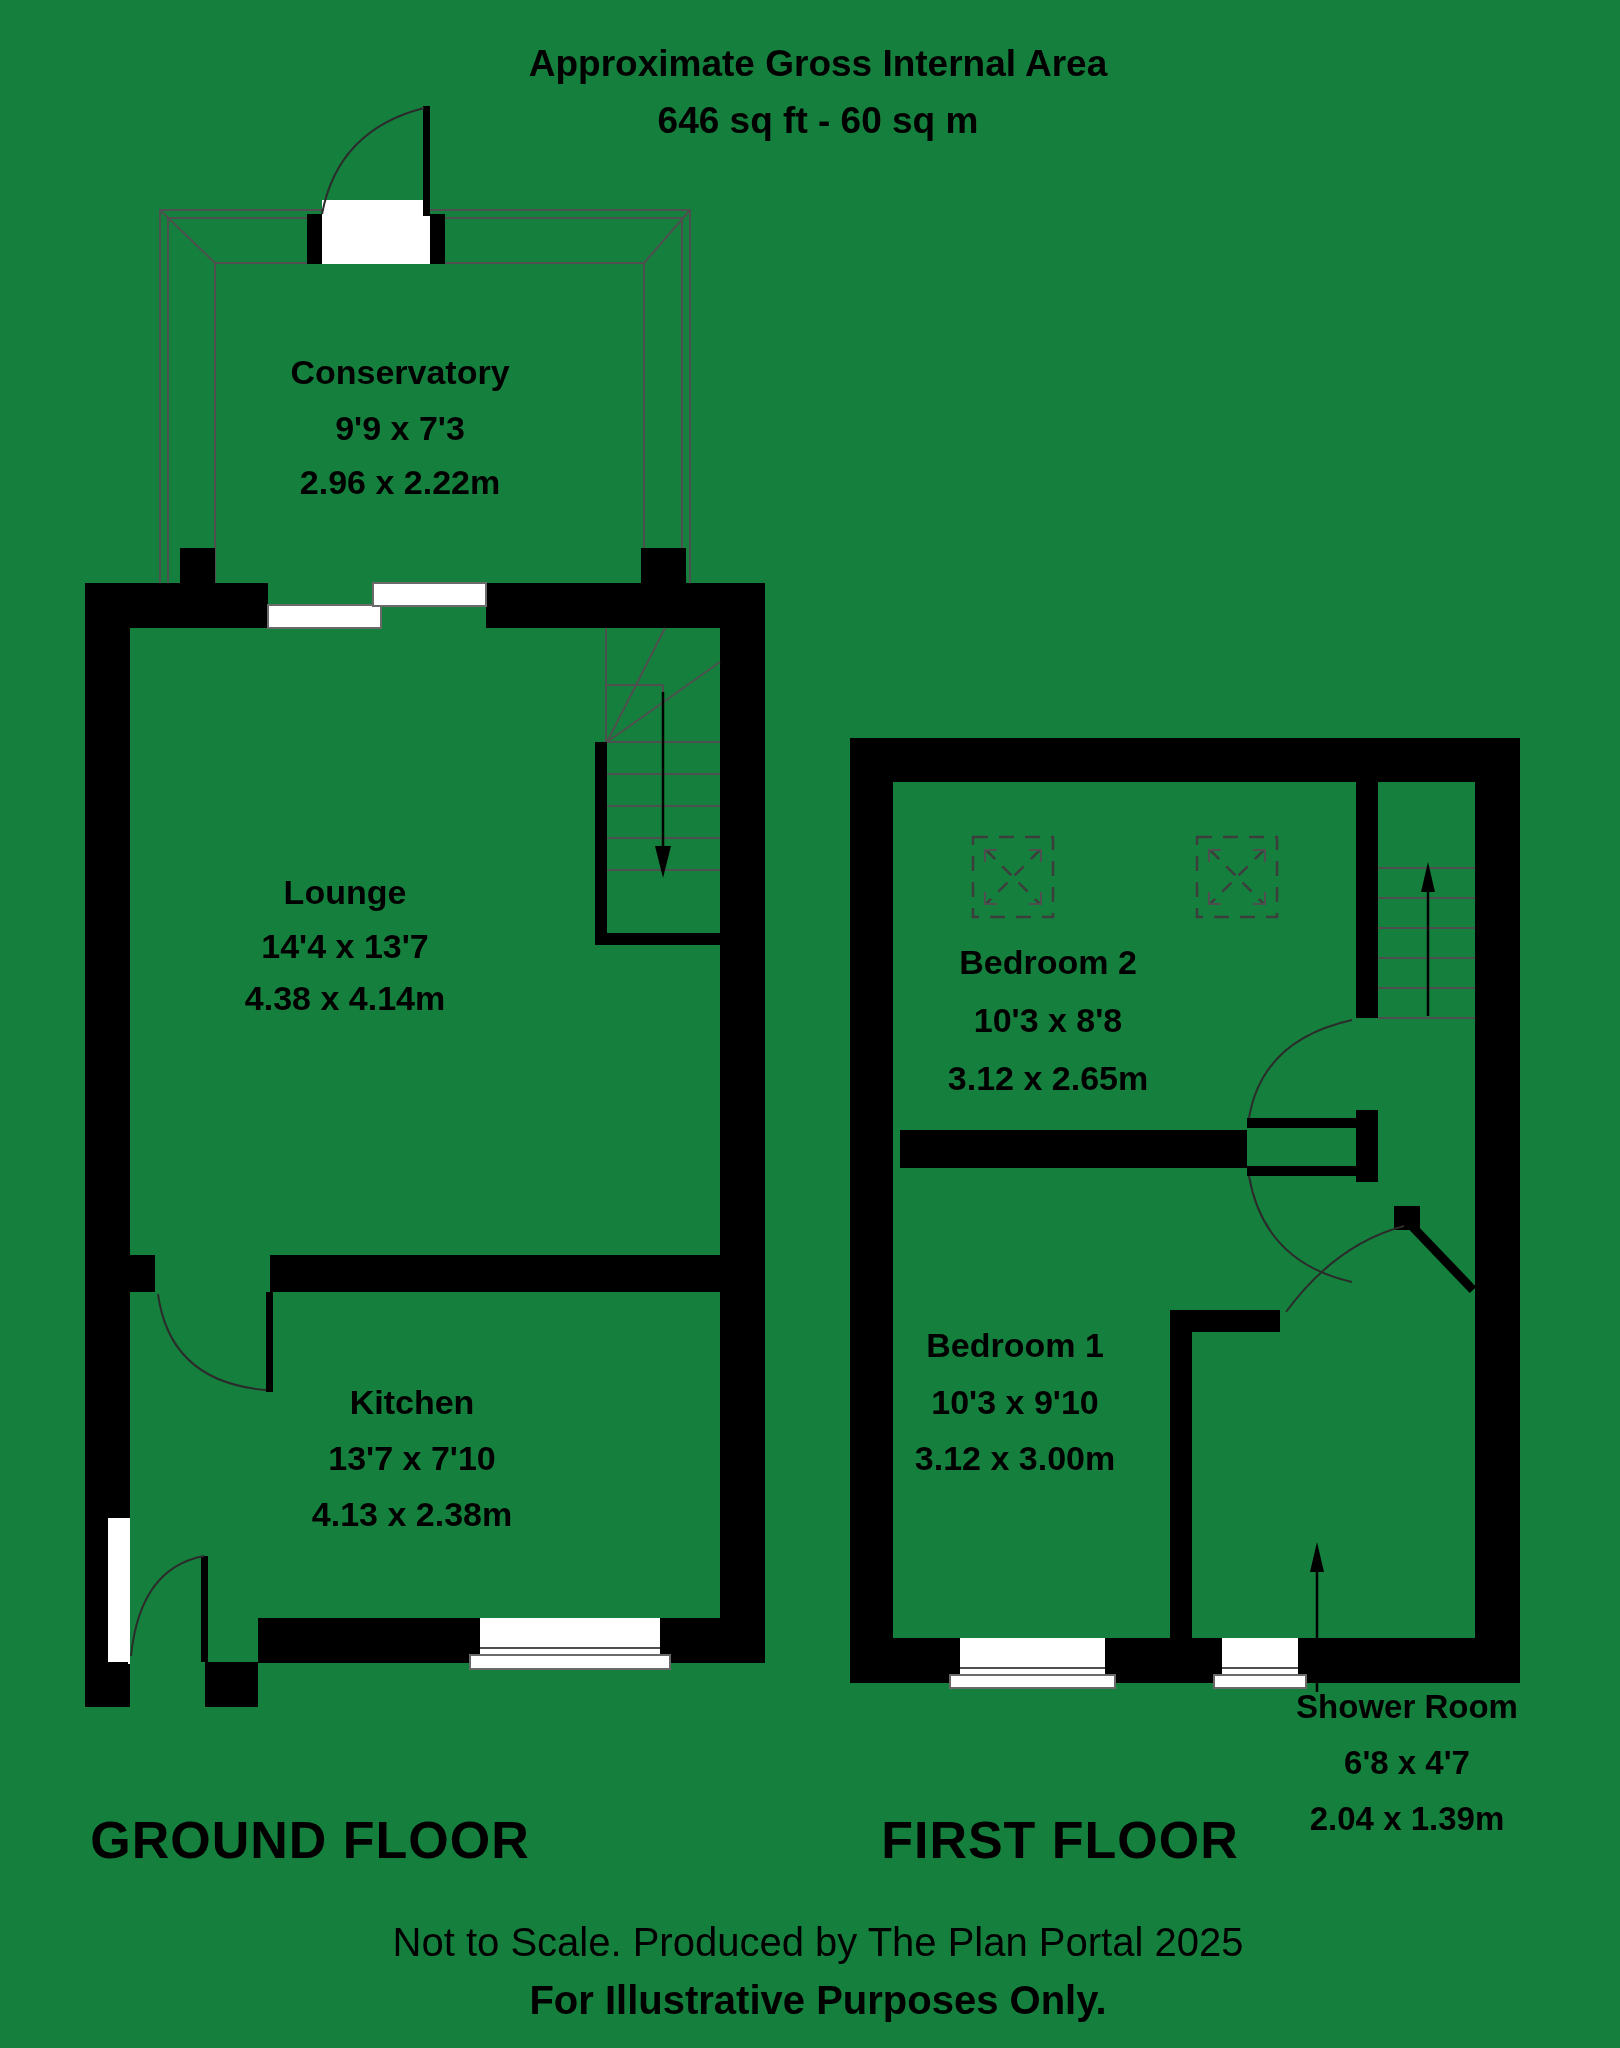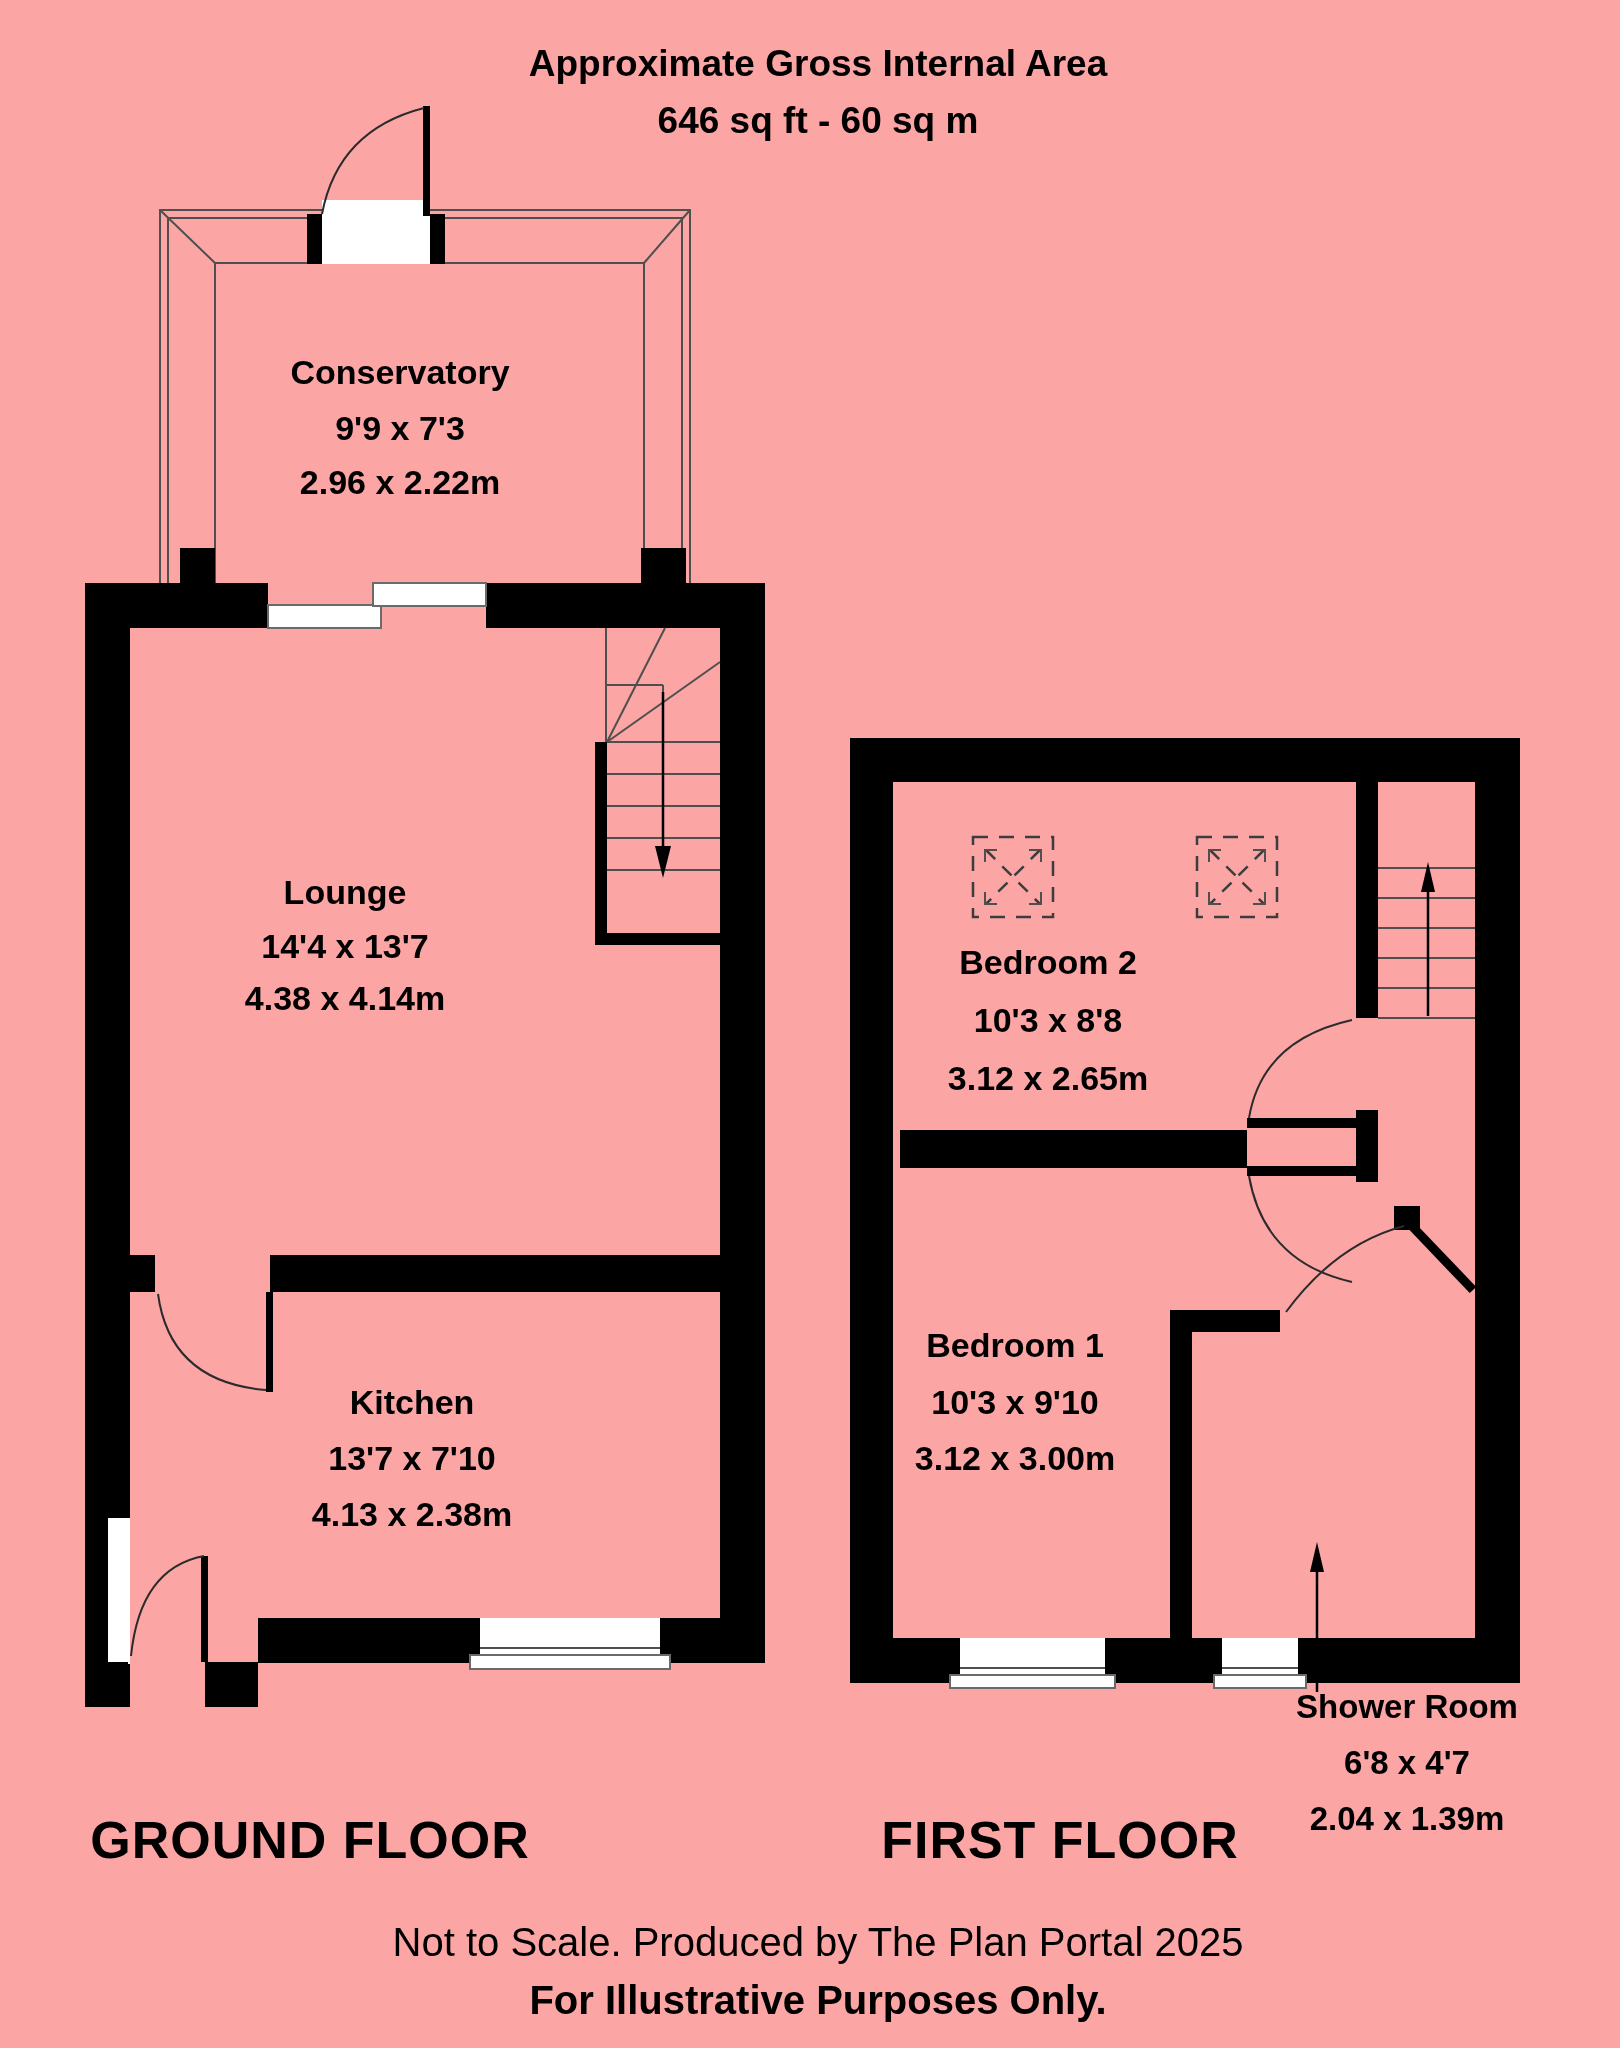--- a/index.html
+++ b/index.html
@@ -1,16 +1,16 @@
 <!DOCTYPE html>
 <html><head>
 <meta charset="utf-8">
 <style>
   html,body{margin:0;padding:0;background:#ffffff;}
-  .page{position:relative;width:1620px;height:2048px;background:#fca5a5;overflow:hidden;}
+  .page{position:relative;width:1620px;height:2048px;background:#15803d;overflow:hidden;}
   svg{display:block;width:1620px;height:2048px;}
   .wall{fill:#000000;stroke:none;}
   .erase{fill:#ffffff;stroke:none;}
   .panel{fill:#ffffff;stroke:#6a6a6a;stroke-width:2;}
   .thin{fill:none;stroke:#4f4f4f;stroke-width:2;}
   .tread{stroke:#4f4f4f;stroke-width:2;}
   .door-arc{fill:none;stroke:#2b2b2b;stroke-width:2;}
   .door-leaf{fill:#000000;}
   .leafline{stroke:#000000;stroke-width:9;}
   .arrowline{stroke:#000000;stroke-width:2.5;}

